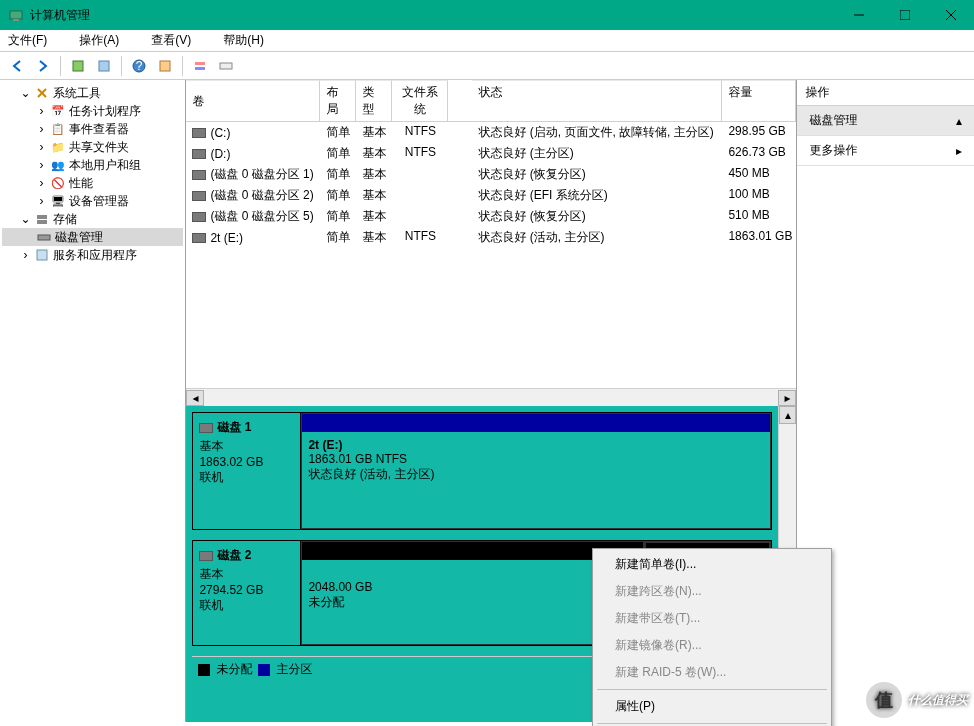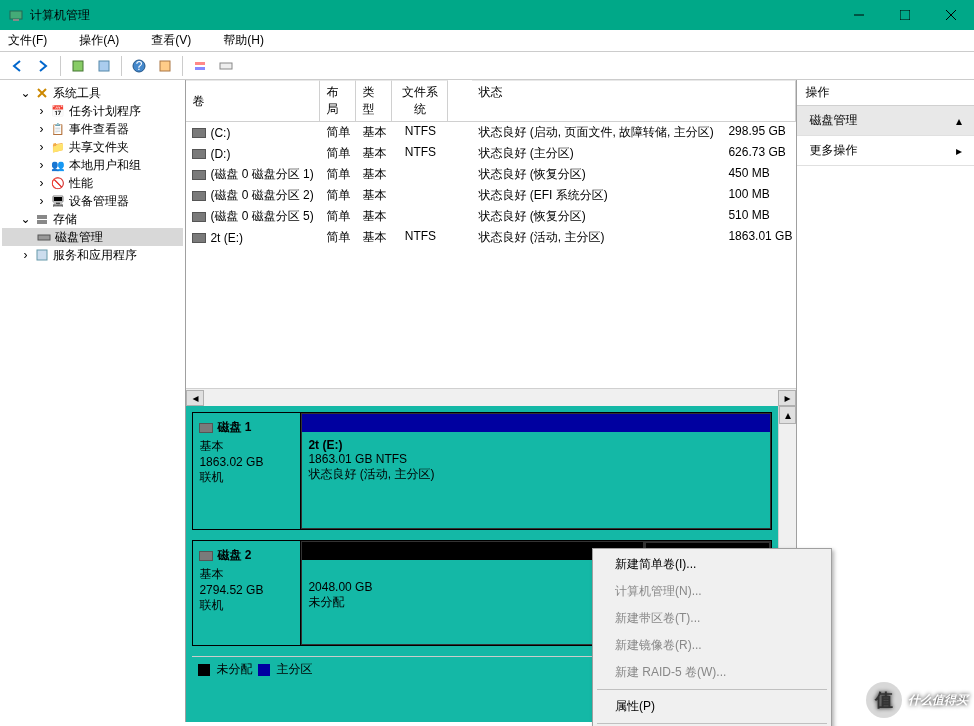--- a/index.html
+++ b/index.html
@@ -225,20 +225,21 @@
   </div>
 
   <div class="center">
     <div class="vol-table">
       <div class="vol-header">
         <div class="col-vol">卷</div>
         <div class="col-layout">布局</div>
         <div class="col-type">类型</div>
         <div class="col-fs">文件系统</div>
         <div class="col-status">状态</div>
+        <div class="col-cap">容量</div>
       </div>
       <div id="vol-rows">
           <div class="vol-row">
             <div class="col-vol">
               <span class="disk-icon"></span>
               <span>(C:)</span>
             </div>
             <div class="col-layout">简单</div>
             <div class="col-type">基本</div>
             <div class="col-fs">NTFS</div>
@@ -385,21 +386,21 @@
     </div>
     <div class="actions-item">
       <span>更多操作</span>
       <span>▸</span>
     </div>
   </div>
 </div>
 
 <div class="context-menu">
   <div class="item">新建简单卷(I)...</div>
-  <div class="item disabled">计算机管理(N)...</div>
+  <div class="item disabled">新建跨区卷(N)...</div>
   <div class="item disabled">新建带区卷(T)...</div>
   <div class="item disabled">新建镜像卷(R)...</div>
   <div class="item disabled">新建 RAID-5 卷(W)...</div>
   <div class="sep"></div>
   <div class="item">属性(P)</div>
   <div class="sep"></div>
 
 </div>
 
 <div class="watermark">

